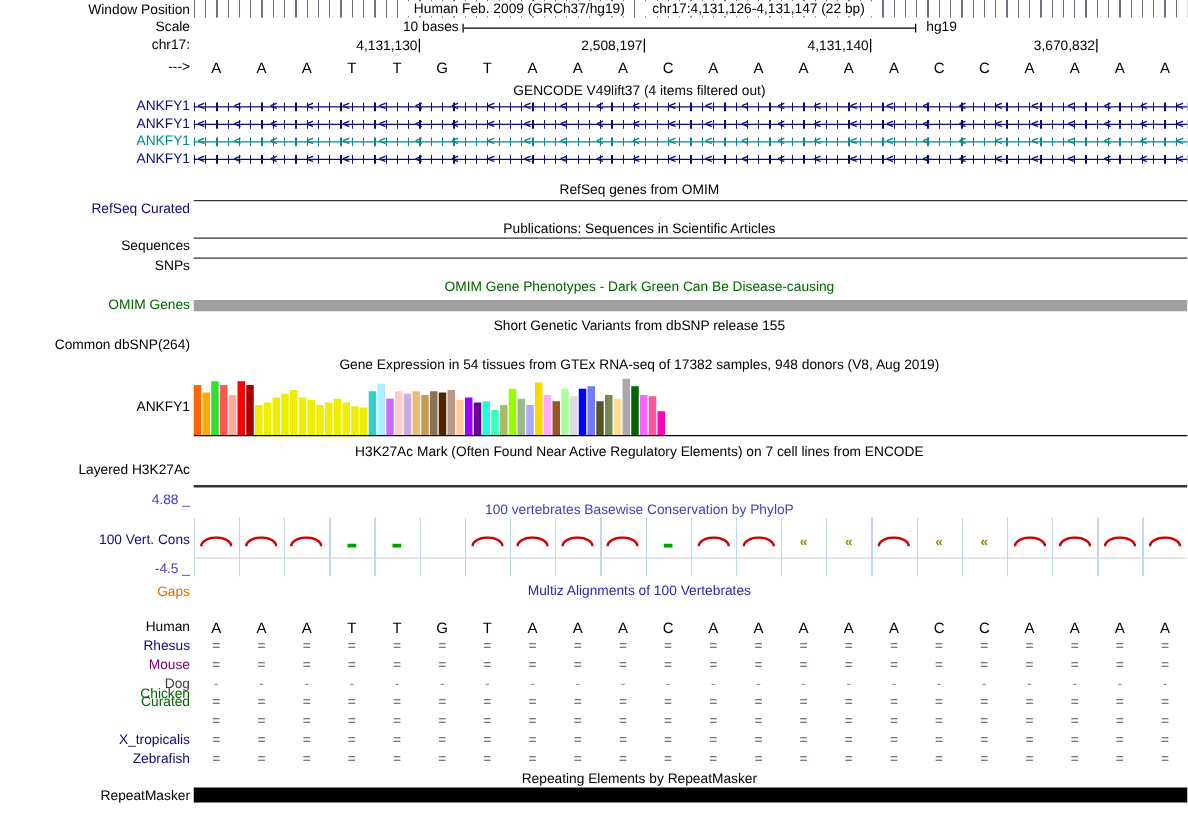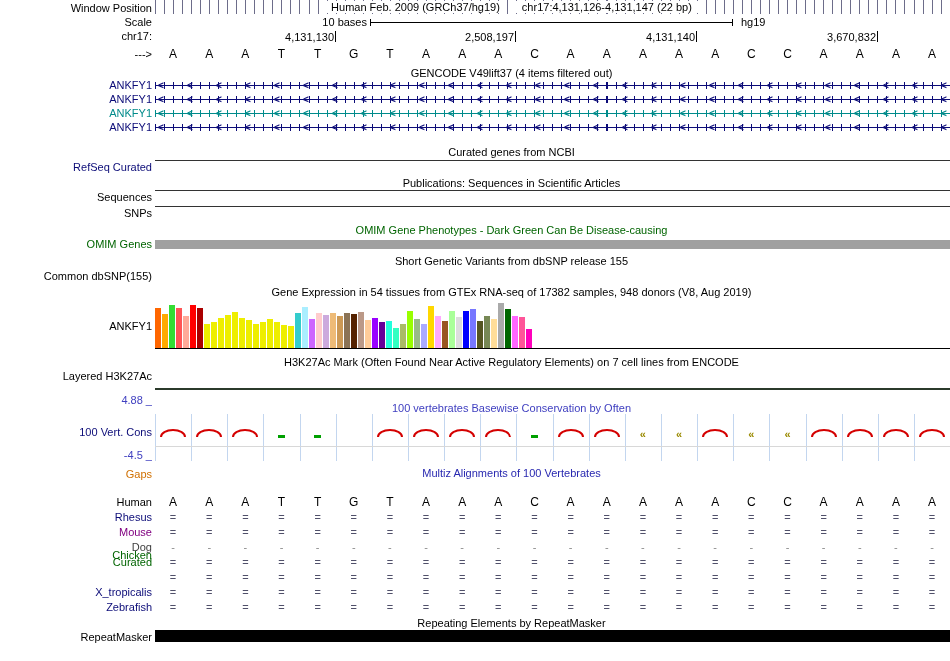--- a/index.html
+++ b/index.html
@@ -103,36 +103,36 @@
     <span>C</span>
     <span>C</span>
     <span>A</span>
     <span>A</span>
     <span>A</span>
     <span>A</span>
   </div>
 
 <div class="ttitle" style="top:67px">GENCODE V49lift37 (4 items filtered out)</div>
 
-<div class="ttitle" style="top:146px">Curated genes from NCBI</div>
+<div class="ttitle" style="top:146px">RefSeq genes from OMIM</div>
 <div class="track hline" style="top:160px"></div>
 <div class="llabel" style="top:161px;color:#0c0c78">RefSeq Curated</div>
 
 <div class="ttitle" style="top:177px">Publications: Sequences in Scientific Articles</div>
 <div class="track hline" style="top:190px"></div>
 <div class="llabel" style="top:191px">Sequences</div>
 <div class="track hline" style="top:206px"></div>
 <div class="llabel" style="top:207px">SNPs</div>
 
 <div class="ttitle" style="top:224px;color:#006400">OMIM Gene Phenotypes - Dark Green Can Be Disease-causing</div>
 <div class="llabel" style="top:238px;color:#006400">OMIM Genes</div>
 <div id="omim-bar" class="track"></div>
 
 <div class="ttitle" style="top:255px">Short Genetic Variants from dbSNP release 155</div>
-<div class="llabel" style="top:270px">Common dbSNP(155)</div>
+<div class="llabel" style="top:270px">Common dbSNP(264)</div>
 
 <div class="ttitle" style="top:286px">Gene Expression in 54 tissues from GTEx RNA-seq of 17382 samples, 948 donors (V8, Aug 2019)</div>
 <div class="llabel" style="top:320px">ANKFY1</div>
 <div id="gtex-bars" class="track">
     <div class="gbar" style="height: 40px; background: rgb(255, 102, 0);"></div>
     <div class="gbar" style="height: 34px; background: rgb(255, 170, 0);"></div>
     <div class="gbar" style="height: 43px; background: rgb(51, 221, 51);"></div>
     <div class="gbar" style="height: 40px; background: rgb(255, 85, 85);"></div>
     <div class="gbar" style="height: 32px; background: rgb(255, 170, 153);"></div>
     <div class="gbar" style="height: 43px; background: rgb(255, 0, 0);"></div>
@@ -185,21 +185,21 @@
     <div class="gbar" style="height: 31px; background: rgb(255, 85, 153);"></div>
     <div class="gbar" style="height: 19px; background: rgb(255, 0, 187);"></div>
   </div>
 <div id="gtex-base" class="track"></div>
 
 <div class="ttitle" style="top:356px">H3K27Ac Mark (Often Found Near Active Regulatory Elements) on 7 cell lines from ENCODE</div>
 <div class="llabel" style="top:370px">Layered H3K27Ac</div>
 <div id="h3k-line" class="track"></div>
 
 <div class="llabel" style="top:394px;color:#4040c0">4.88 _</div>
-<div class="ttitle" style="top:402px;color:#4040c0">100 vertebrates Basewise Conservation by Often</div>
+<div class="ttitle" style="top:402px;color:#4040c0">100 vertebrates Basewise Conservation by PhyloP</div>
 <div id="cons-band" class="track"></div>
 <div id="zero-line" class="track"></div>
 <div id="cons-marks" class="track cells">
     <span class="mkcell">
       <div class="mk-r"></div>
     </span>
     <span class="mkcell">
       <div class="mk-r"></div>
     </span>
     <span class="mkcell">

